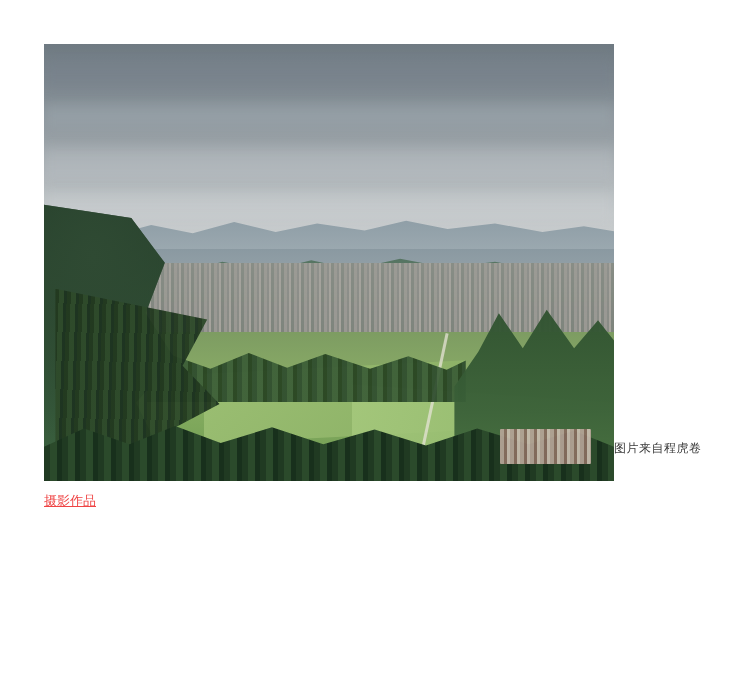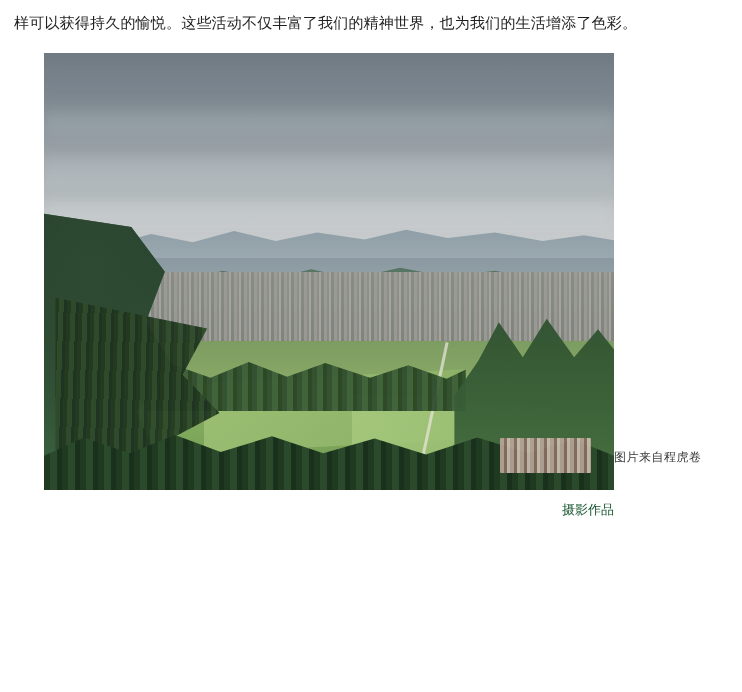--- a/index.html
+++ b/index.html
@@ -33,21 +33,21 @@
   }
   .para-first {
     padding-top: 9px;
   }
   .para-indent {
     text-indent: 2em;
     padding-top: 28px;
   }
   .figure-wrap {
     position: relative;
-    margin-top: 16px;
+    margin-top: 44px;
     width: 100%;
   }
   .figure {
     position: relative;
     width: 570px;
     height: 437px;
     margin-left: 30px;
     overflow: hidden;
     background: #5e6b73;
   }
@@ -259,31 +259,31 @@
     top: 396px;
     font-size: 12px;
     color: #3b3b3b;
     white-space: nowrap;
     letter-spacing: 0.5px;
   }
   .caption {
     margin-top: 11px;
     margin-left: 30px;
     width: 570px;
-    text-align: right;
+    text-align: left;
     font-size: 13px;
-    color: #14532d;
+    color: #ef4444;
+    text-decoration: underline;
   }
 </style>
 </head>
 <body>
 
 <div class="page">
 
-  <p class="para para-first">样可以获得持久的愉悦。这些活动不仅丰富了我们的精神世界，也为我们的生活增添了色彩。</p>
 
 
   <div class="figure-wrap">
 
     <div class="figure">
       <div class="sky"></div>
       <div class="cloud-band cloud-1"></div>
       <div class="cloud-band cloud-2"></div>
       <div class="cloud-band cloud-3"></div>
       <div class="cloud-band cloud-4"></div>

